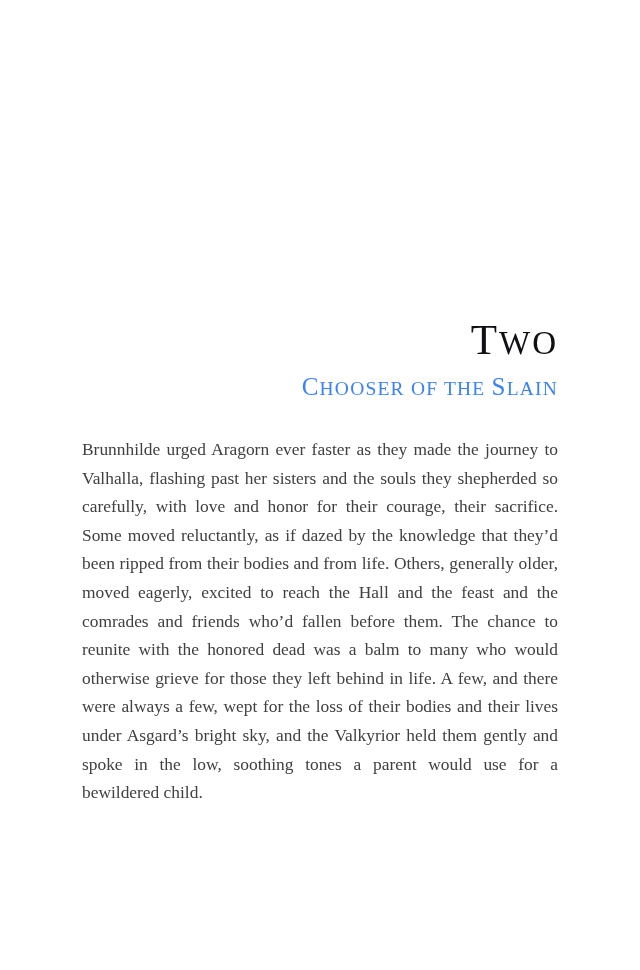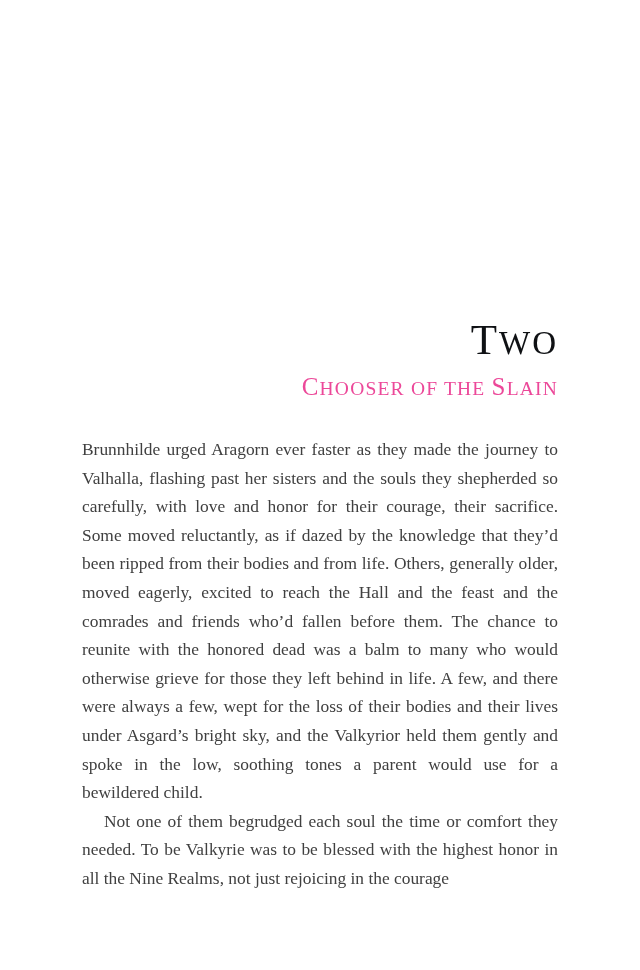--- a/index.html
+++ b/index.html
@@ -39,21 +39,21 @@
     font-size: 43px;
   }
   .chapter-number .rest {
     font-size: 33px;
   }
   .chapter-title {
     display: block;
     margin-top: 12px;
     font-size: 25px;
     letter-spacing: 1.2px;
-    color: #ec4899;
+    color: #3b82f6;
     font-weight: 400;
   }
   .chapter-title .initial {
     font-size: 25px;
   }
   .chapter-title .rest {
     font-size: 19.5px;
   }
   .body-text {
     margin-top: 34px;
@@ -76,16 +76,15 @@
 
 <div class="page">
 
   <div class="chapter-head">
     <span class="chapter-number"><span class="initial">T</span><span class="rest">WO</span></span>
     <span class="chapter-title"><span class="initial">C</span><span class="rest">HOOSER</span><span class="rest">&nbsp;</span><span class="rest">OF THE</span><span class="rest">&nbsp;</span><span class="initial">S</span><span class="rest">LAIN</span></span>
   </div>
 
   <div class="body-text">
     <p>Brunnhilde urged Aragorn ever faster as they made the journey to Valhalla, flashing past her sisters and the souls they shepherded so carefully, with love and honor for their courage, their sacrifice. Some moved reluctantly, as if dazed by the knowledge that they’d been ripped from their bodies and from life. Others, generally older, moved eagerly, excited to reach the Hall and the feast and the comrades and friends who’d fallen before them. The chance to reunite with the honored dead was a balm to many who would otherwise grieve for those they left behind in life. A few, and there were always a few, wept for the loss of their bodies and their lives under Asgard’s bright sky, and the Valkyrior held them gently and spoke in the low, soothing tones a parent would use for a bewildered child.</p>
-    <p class="indent">Not one of them begrudged each soul the time or comfort they needed. To be Valkyrie was to be blessed with the highest honor in all the Nine Realms, not just rejoicing in the courage</p>
   </div>
 
 </div>
 
 </body></html>

